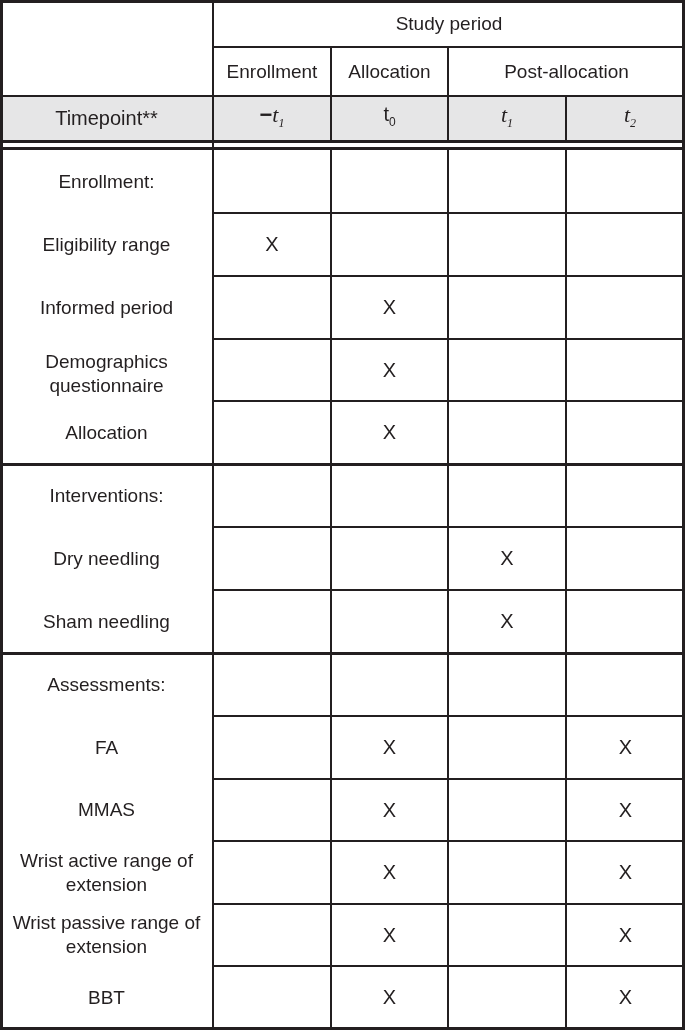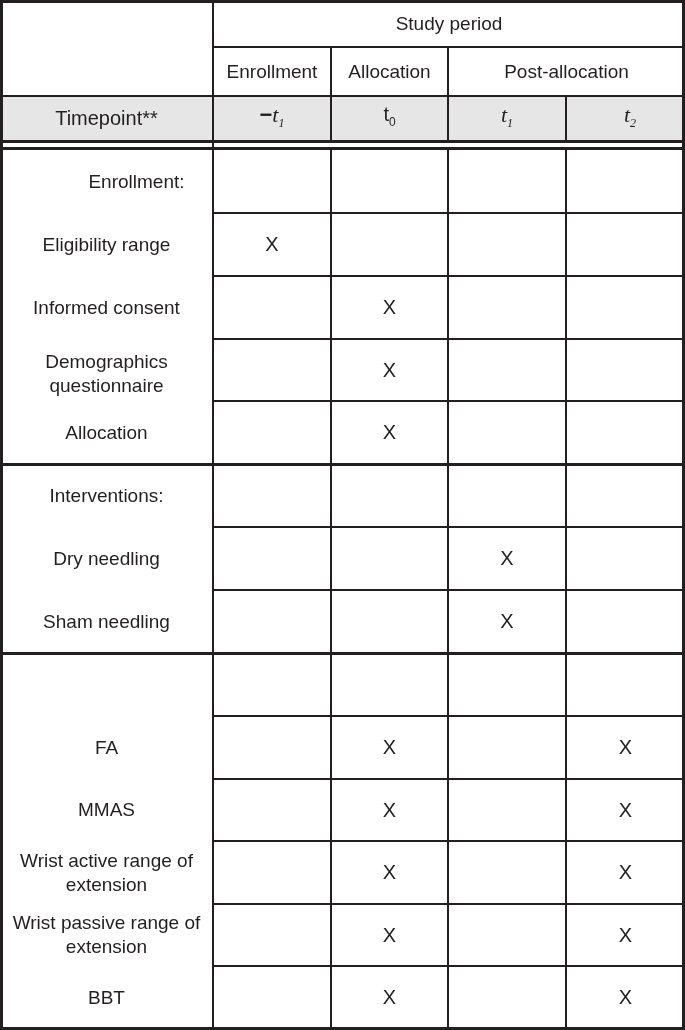--- a/index.html
+++ b/index.html
@@ -40,40 +40,40 @@
     </div>
     <div class="cell tp" style="left: 331px; top: 96px; width: 117px; height: 45px;">
       <span>t<sub>0</sub></span>
     </div>
     <div class="cell it" style="left: 448px; top: 96px; width: 118px; height: 45px;">
       <span>t<sub>1</sub></span>
     </div>
     <div class="cell it" style="left: 566px; top: 96px; width: 128px; height: 45px;">
       <span>t<sub>2</sub></span>
     </div>
-    <div class="cell " style="left: 0px; top: 150px; width: 213px; height: 63px; margin-left: 30px;">
+    <div class="cell " style="left: 0px; top: 150px; width: 213px; height: 63px;">
       <span>Enrollment:</span>
     </div>
     <div class="cell " style="left: 213px; top: 150px; width: 118px; height: 63px;"></div>
     <div class="cell " style="left: 331px; top: 150px; width: 117px; height: 63px;"></div>
     <div class="cell " style="left: 448px; top: 150px; width: 118px; height: 63px;"></div>
     <div class="cell " style="left: 566px; top: 150px; width: 119px; height: 63px;"></div>
     <div class="hl" style="left: 213px; width: 472px; top: 212px; height: 2px;"></div>
     <div class="cell " style="left: 0px; top: 213px; width: 213px; height: 63px;">
       <span style="display: inline-block; max-width: 205px; line-height: 24px;">Eligibility range</span>
     </div>
     <div class="cell x" style="left: 213px; top: 213px; width: 118px; height: 63px;">
       <span>X</span>
     </div>
     <div class="cell x" style="left: 331px; top: 213px; width: 117px; height: 63px;"></div>
     <div class="cell x" style="left: 448px; top: 213px; width: 118px; height: 63px;"></div>
     <div class="cell x" style="left: 566px; top: 213px; width: 119px; height: 63px;"></div>
     <div class="hl" style="left: 213px; width: 472px; top: 275px; height: 2px;"></div>
     <div class="cell " style="left: 0px; top: 276px; width: 213px; height: 63px;">
-      <span style="display: inline-block; max-width: 205px; line-height: 24px;">Informed consent</span>
+      <span style="display: inline-block; max-width: 205px; line-height: 24px;">Informed period</span>
     </div>
     <div class="cell x" style="left: 213px; top: 276px; width: 118px; height: 63px;"></div>
     <div class="cell x" style="left: 331px; top: 276px; width: 117px; height: 63px;">
       <span>X</span>
     </div>
     <div class="cell x" style="left: 448px; top: 276px; width: 118px; height: 63px;"></div>
     <div class="cell x" style="left: 566px; top: 276px; width: 119px; height: 63px;"></div>
     <div class="hl" style="left: 213px; width: 472px; top: 338px; height: 2px;"></div>
     <div class="cell " style="left: 0px; top: 339px; width: 213px; height: 62px;">
       <span style="display: inline-block; max-width: 205px; line-height: 24px; margin-top: 8px;">Demographics questionnaire</span>
@@ -116,20 +116,23 @@
     <div class="cell " style="left: 0px; top: 590px; width: 213px; height: 63px;">
       <span style="display: inline-block; max-width: 205px; line-height: 24px;">Sham needling</span>
     </div>
     <div class="cell x" style="left: 213px; top: 590px; width: 118px; height: 63px;"></div>
     <div class="cell x" style="left: 331px; top: 590px; width: 117px; height: 63px;"></div>
     <div class="cell x" style="left: 448px; top: 590px; width: 118px; height: 63px;">
       <span>X</span>
     </div>
     <div class="cell x" style="left: 566px; top: 590px; width: 119px; height: 63px;"></div>
     <div class="hl" style="left: 213px; width: 472px; top: 652px; height: 2px;"></div>
+    <div class="cell " style="left: 0px; top: 653px; width: 213px; height: 63px;">
+      <span>Assessments:</span>
+    </div>
     <div class="cell " style="left: 213px; top: 653px; width: 118px; height: 63px;"></div>
     <div class="cell " style="left: 331px; top: 653px; width: 117px; height: 63px;"></div>
     <div class="cell " style="left: 448px; top: 653px; width: 118px; height: 63px;"></div>
     <div class="cell " style="left: 566px; top: 653px; width: 119px; height: 63px;"></div>
     <div class="hl" style="left: 213px; width: 472px; top: 715px; height: 2px;"></div>
     <div class="cell " style="left: 0px; top: 716px; width: 213px; height: 63px;">
       <span style="display: inline-block; max-width: 205px; line-height: 24px;">FA</span>
     </div>
     <div class="cell x" style="left: 213px; top: 716px; width: 118px; height: 63px;"></div>
     <div class="cell x" style="left: 331px; top: 716px; width: 117px; height: 63px;">

